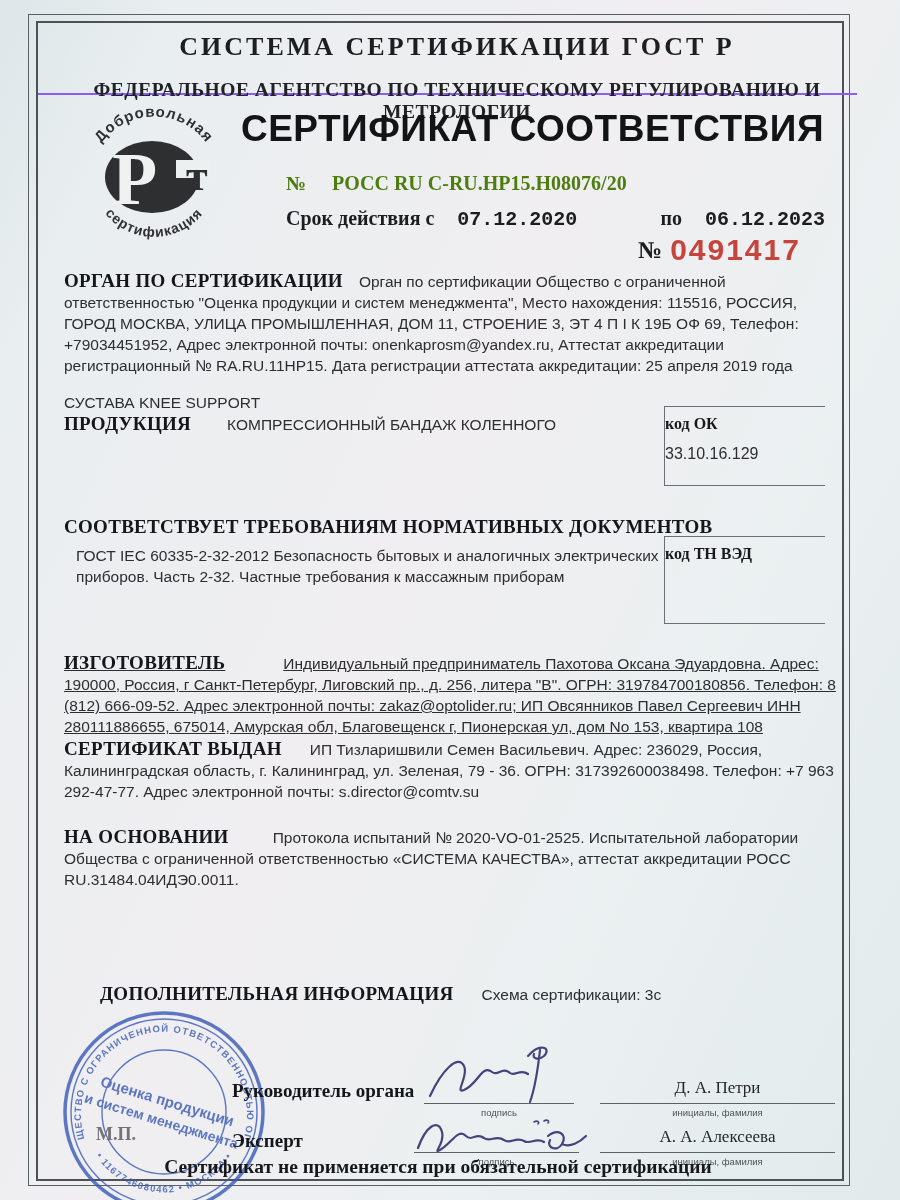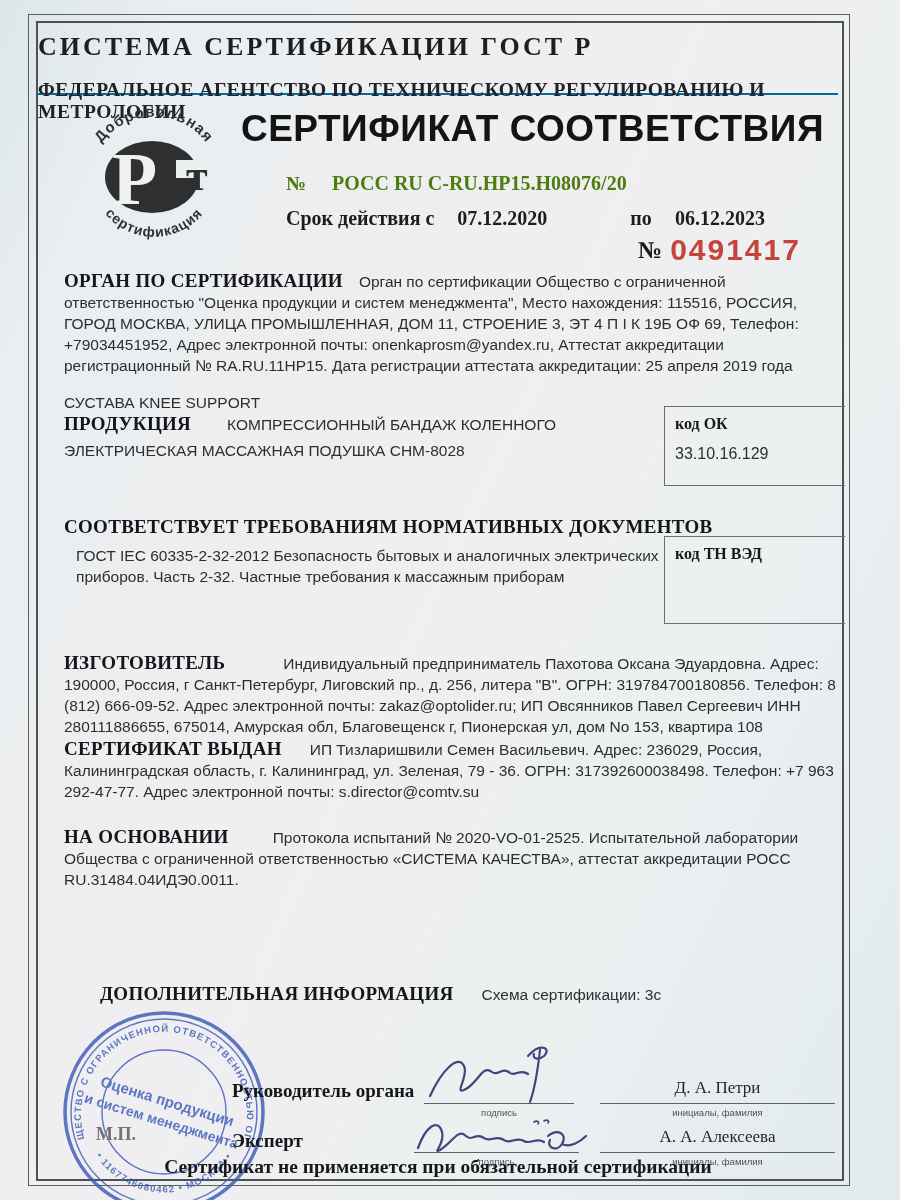--- a/index.html
+++ b/index.html
@@ -5,35 +5,35 @@
   html,body{margin:0;padding:0;}
   body{
     width:900px;height:1200px;position:relative;overflow:hidden;
     background:linear-gradient(115deg,#dde6e9 0%,#e9eef0 12%,#f0eef0 45%,#ebf0f1 70%,#e2eaec 100%);
     font-family:"Liberation Sans",sans-serif;
     -webkit-font-smoothing:antialiased;
   }
   .abs{position:absolute;}
   .frame-outer{left:28px;top:14px;width:820px;height:1170px;border:1.5px solid #5a5f63;}
   .frame-inner{left:36px;top:21px;width:804px;height:1156px;border:2px solid #4c5154;}
-  .hdr-box{left:38px;top:23px;width:800px;height:70px;border-bottom:2px solid #0369a1;text-align:left;}
+  .hdr-box{left:38px;top:23px;width:800px;height:70px;border-bottom:2px solid #8b5cf6;text-align:center;padding-left:19px;}
   .h1{margin-top:9px;font:bold 26px "Liberation Serif",serif;letter-spacing:3px;color:#1c1e20;}
   .h2{margin-top:17px;font:bold 19.5px "Liberation Serif",serif;letter-spacing:.5px;color:#202224;}
   .doc-title{left:238px;top:108px;width:586px;text-align:right;font:bold 37px "Liberation Sans",sans-serif;letter-spacing:.5px;color:#121416;}
   .num-line{left:286px;top:172px;font:bold 20px "Liberation Serif",serif;color:#4d7c0f;}
   .num-line .gap{display:inline-block;width:26px;}
   .term-line{left:286px;top:207px;font:bold 20px "Liberation Serif",serif;color:#1b1d1f;}
-  .term-line .d{display:inline-block;margin-left:18px;}
+  .term-line .d{display:inline-block;margin-left:18px;font-family:Liberation Mono, monospace;}
   .term-line .po{display:inline-block;margin-left:78px;}
   .blank-num{left:638px;top:233px;font:bold 24px "Liberation Serif",serif;color:#1b1d1f;}
   .blank-num .red{font:bold 30px "Liberation Sans",sans-serif;letter-spacing:2px;color:#c6443c;vertical-align:-2px;margin-left:8px;}
   .sec-h{font:bold 19px "Liberation Serif",serif;letter-spacing:.3px;color:#141619;}
   .body-t{font:15.5px/21px "Liberation Sans",sans-serif;color:#2c2e30;}
   .sp{display:inline-block;}
-  .codebox{border-top:1.5px solid #6a6f73;border-left:1.5px solid #6a6f73;border-bottom:1.5px solid #6a6f73;padding:8px 10px;}
+  .codebox{border-top:1.5px solid #6a6f73;border-left:1.5px solid #6a6f73;border-bottom:1.5px solid #6a6f73;padding:8px 0;}
   .codebox .lbl{font:bold 16px "Liberation Serif",serif;color:#17191b;}
   .codebox .val{font:16px "Liberation Sans",sans-serif;color:#2c2e30;margin-top:12px;}
   .sigline{border-bottom:1.5px solid #5c6165;}
   .cap{font:9.5px "Liberation Sans",sans-serif;color:#4e5356;text-align:center;}
   .sig-name{font:17px "Liberation Serif",serif;color:#24262a;text-align:center;}
   .role{font:bold 19px "Liberation Serif",serif;color:#141619;}
   .footer{left:36px;top:1156px;width:804px;text-align:center;font:bold 19.5px "Liberation Serif",serif;color:#16181a;}
   svg text{user-select:none;}
 </style>
 </head>
@@ -85,38 +85,37 @@
 
 <div class="abs body-t" style="left:64px;top:270px;width:762px;">
   <span class="sec-h">ОРГАН ПО СЕРТИФИКАЦИИ</span><span class="sp" style="width:16px;"></span><span>Орган по сертификации Общество с ограниченной ответственностью "Оценка продукции и систем менеджмента", Место нахождения: 115516, РОССИЯ, ГОРОД МОСКВА, УЛИЦА ПРОМЫШЛЕННАЯ, ДОМ 11, СТРОЕНИЕ 3, ЭТ 4 П I К 19Б ОФ 69, Телефон: +79034451952, Адрес электронной почты: onenkaprosm@yandex.ru, Аттестат аккредитации регистрационный № RA.RU.11HP15. Дата регистрации аттестата аккредитации: 25 апреля 2019 года</span>
 </div>
 
 <div class="abs body-t" style="left:64px;top:392px;width:590px;">
   <div>СУСТАВА KNEE SUPPORT</div>
   <div>
     <span class="sec-h">ПРОДУКЦИЯ</span><span class="sp" style="width:36px;"></span><span>КОМПРЕССИОННЫЙ БАНДАЖ КОЛЕННОГО</span>
   </div>
-  <div style="margin-top:5px;">ЭЛЕКТРИЧЕСКАЯ МАССАЖНАЯ ПОДУШКА CHM-8028</div>
 </div>
 
 <div class="abs codebox" style="left:664px;top:406px;width:160px;height:62px;">
   <div class="lbl">код ОК</div>
   <div class="val">33.10.16.129</div>
 </div>
 
 <div class="abs sec-h" style="left:64px;top:516px;">СООТВЕТСТВУЕТ ТРЕБОВАНИЯМ НОРМАТИВНЫХ ДОКУМЕНТОВ</div>
 <div class="abs body-t" style="left:76px;top:545px;width:585px;">
   <div>ГОСТ IEC 60335-2-32-2012 Безопасность бытовых и аналогичных электрических приборов. Часть 2-32. Частные требования к массажным приборам</div>
 </div>
 
 <div class="abs codebox" style="left:664px;top:536px;width:160px;height:70px;">
   <div class="lbl">код ТН ВЭД</div>
 </div>
 
-<div class="abs body-t" style="left:64px;top:652px;width:776px;">
+<div class="abs body-t" style="left:64px;top:652px;width:776px;text-decoration:underline;">
   <span class="sec-h">ИЗГОТОВИТЕЛЬ</span><span class="sp" style="width:58px;"></span><span>Индивидуальный предприниматель Пахотова Оксана Эдуардовна. Адрес: 190000, Россия, г Санкт-Петербург, Лиговский пр., д. 256, литера "В". ОГРН: 319784700180856. Телефон: 8 (812) 666-09-52. Адрес электронной почты: zakaz@optolider.ru;  ИП Овсянников Павел Сергеевич  ИНН 280111886655, 675014, Амурская обл, Благовещенск г, Пионерская ул, дом No 153, квартира 108</span>
 </div>
 
 <div class="abs body-t" style="left:64px;top:738px;width:776px;">
   <span class="sec-h">СЕРТИФИКАТ ВЫДАН</span><span class="sp" style="width:28px;"></span><span>ИП Тизларишвили Семен Васильевич. Адрес: 236029, Россия, Калининградская область, г. Калининград, ул. Зеленая, 79 - 36. ОГРН: 317392600038498. Телефон: +7 963 292-47-77. Адрес электронной почты:  s.director@comtv.su</span>
 </div>
 
 <div class="abs body-t" style="left:64px;top:826px;width:752px;">
   <span class="sec-h">НА ОСНОВАНИИ</span><span class="sp" style="width:44px;"></span><span>Протокола испытаний № 2020-VO-01-2525. Испытательной лаборатории Общества с ограниченной ответственностью «СИСТЕМА КАЧЕСТВА», аттестат аккредитации РОСС RU.31484.04ИДЭ0.0011.</span>
 </div>

